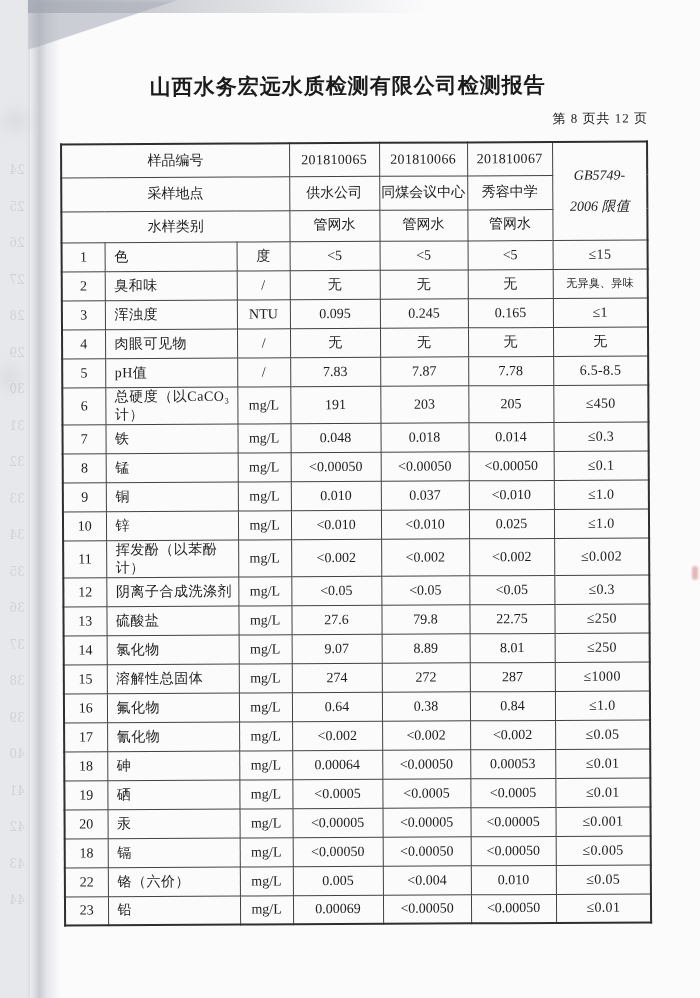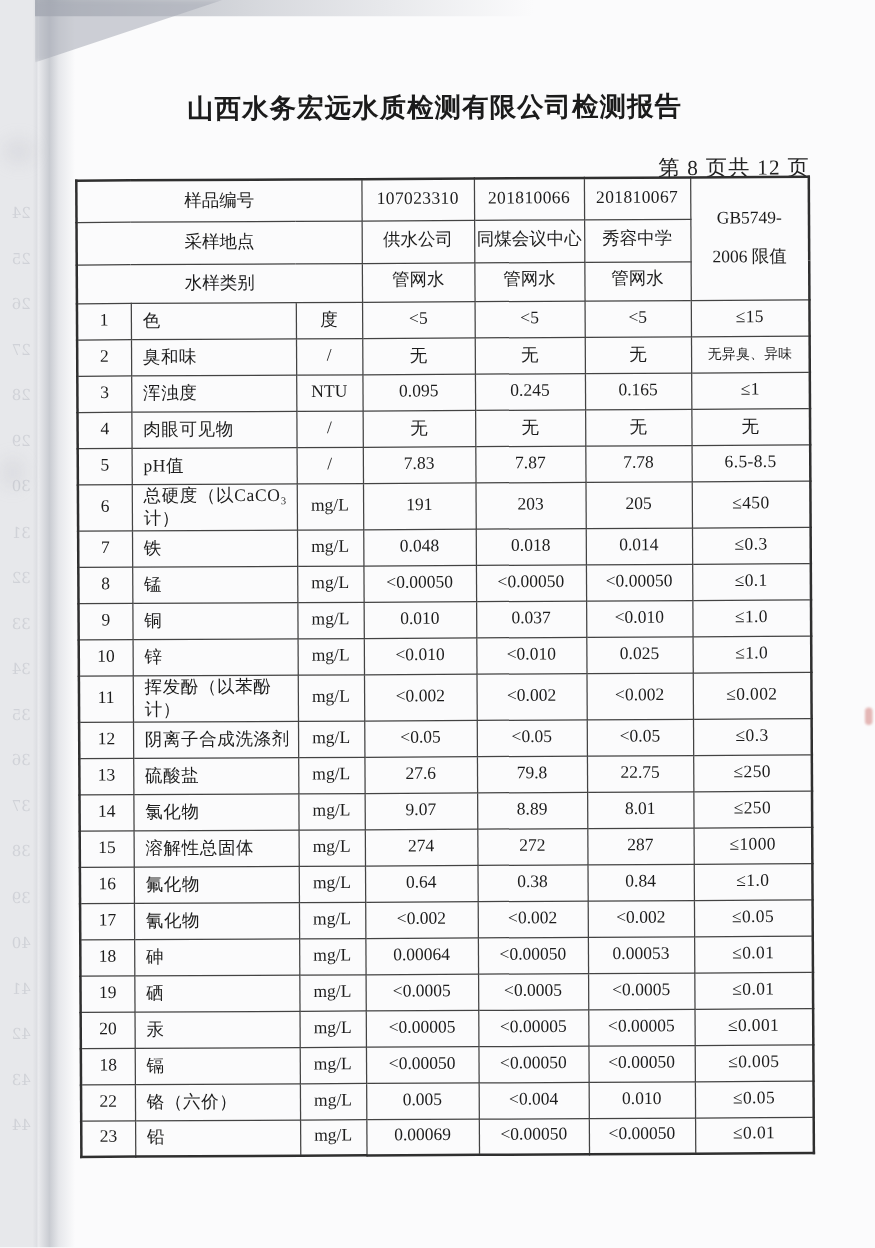--- a/index.html
+++ b/index.html
@@ -48,41 +48,41 @@
   .doc-title{
     position:absolute;left:0;top:72px;width:700px;text-align:center;
     font-family:"DejaVu Sans","Liberation Sans",sans-serif;
     font-weight:700;font-size:21px;letter-spacing:1px;color:#1b1b1b;
   }
   .meta-report{
     position:absolute;left:60px;top:117px;
     font-weight:700;font-size:15.5px;color:#222;letter-spacing:.5px;
   }
   .meta-page{
-    position:absolute;right:50px;top:124px;
-    font-size:17px;color:#222;letter-spacing:1px;
+    position:absolute;right:50px;top:111px;
+    font-size:13px;color:#222;letter-spacing:1px;
   }
   table.report{
     position:absolute;left:62px;top:142px;width:586px;
     border-collapse:collapse;table-layout:fixed;
     border:2px solid #2f2f2f;
   }
   table.report td, table.report th{
     border:1px solid #434343;
     font-family:"Liberation Serif","DejaVu Serif",serif;
     font-weight:400;font-size:14px;color:#1d1d1d;
     text-align:center;vertical-align:middle;padding:0;
     overflow:hidden;
   }
   thead tr.h1{height:33px;} thead tr.h2{height:34px;} thead tr.h3{height:31px;}
   tbody tr{height:29px;}
   td.loc{font-size:13px;line-height:1.2;padding:0 9px;margin-top:33px;}
   td.sid{font-size:14.5px;letter-spacing:.3px;}
   td.limit-head{font-size:15px;}
-  .limit-head .lh-line{line-height:1.1;}
+  .limit-head .lh-line{line-height:1.1;font-style:italic;}
   .limit-head .lh-gap{height:16px;}
   tbody td.name-cell{text-align:left;padding-left:9px;letter-spacing:.5px;}
   tbody td.small-limit{font-size:11px;letter-spacing:0;}
   tbody td.cell-limit{letter-spacing:.3px;}
 </style>
 </head>
 <body>
 
 <div class="scan-bg-left"></div>
 <div class="left-curl-band"></div>
@@ -128,21 +128,21 @@
         <col style="width:132px">
         <col style="width:53px">
       <col style="width:90px">
         <col style="width:88px">
         <col style="width:85px">
       <col style="width:95px">
     </colgroup>
     <thead>
       <tr class="h1">
         <th colspan="3">样品编号</th>
-        <td class="sid">107023310</td>
+        <td class="sid">201810065</td>
         <td class="sid">201810066</td>
         <td class="sid">201810067</td>
         <td rowspan="3" class="limit-head">
           <div class="lh-line">GB5749-</div>
           <div class="lh-gap"></div>
           <div class="lh-line">2006 限值</div>
         </td>
       </tr>
       <tr class="h2">
         <th colspan="3">采样地点</th>

